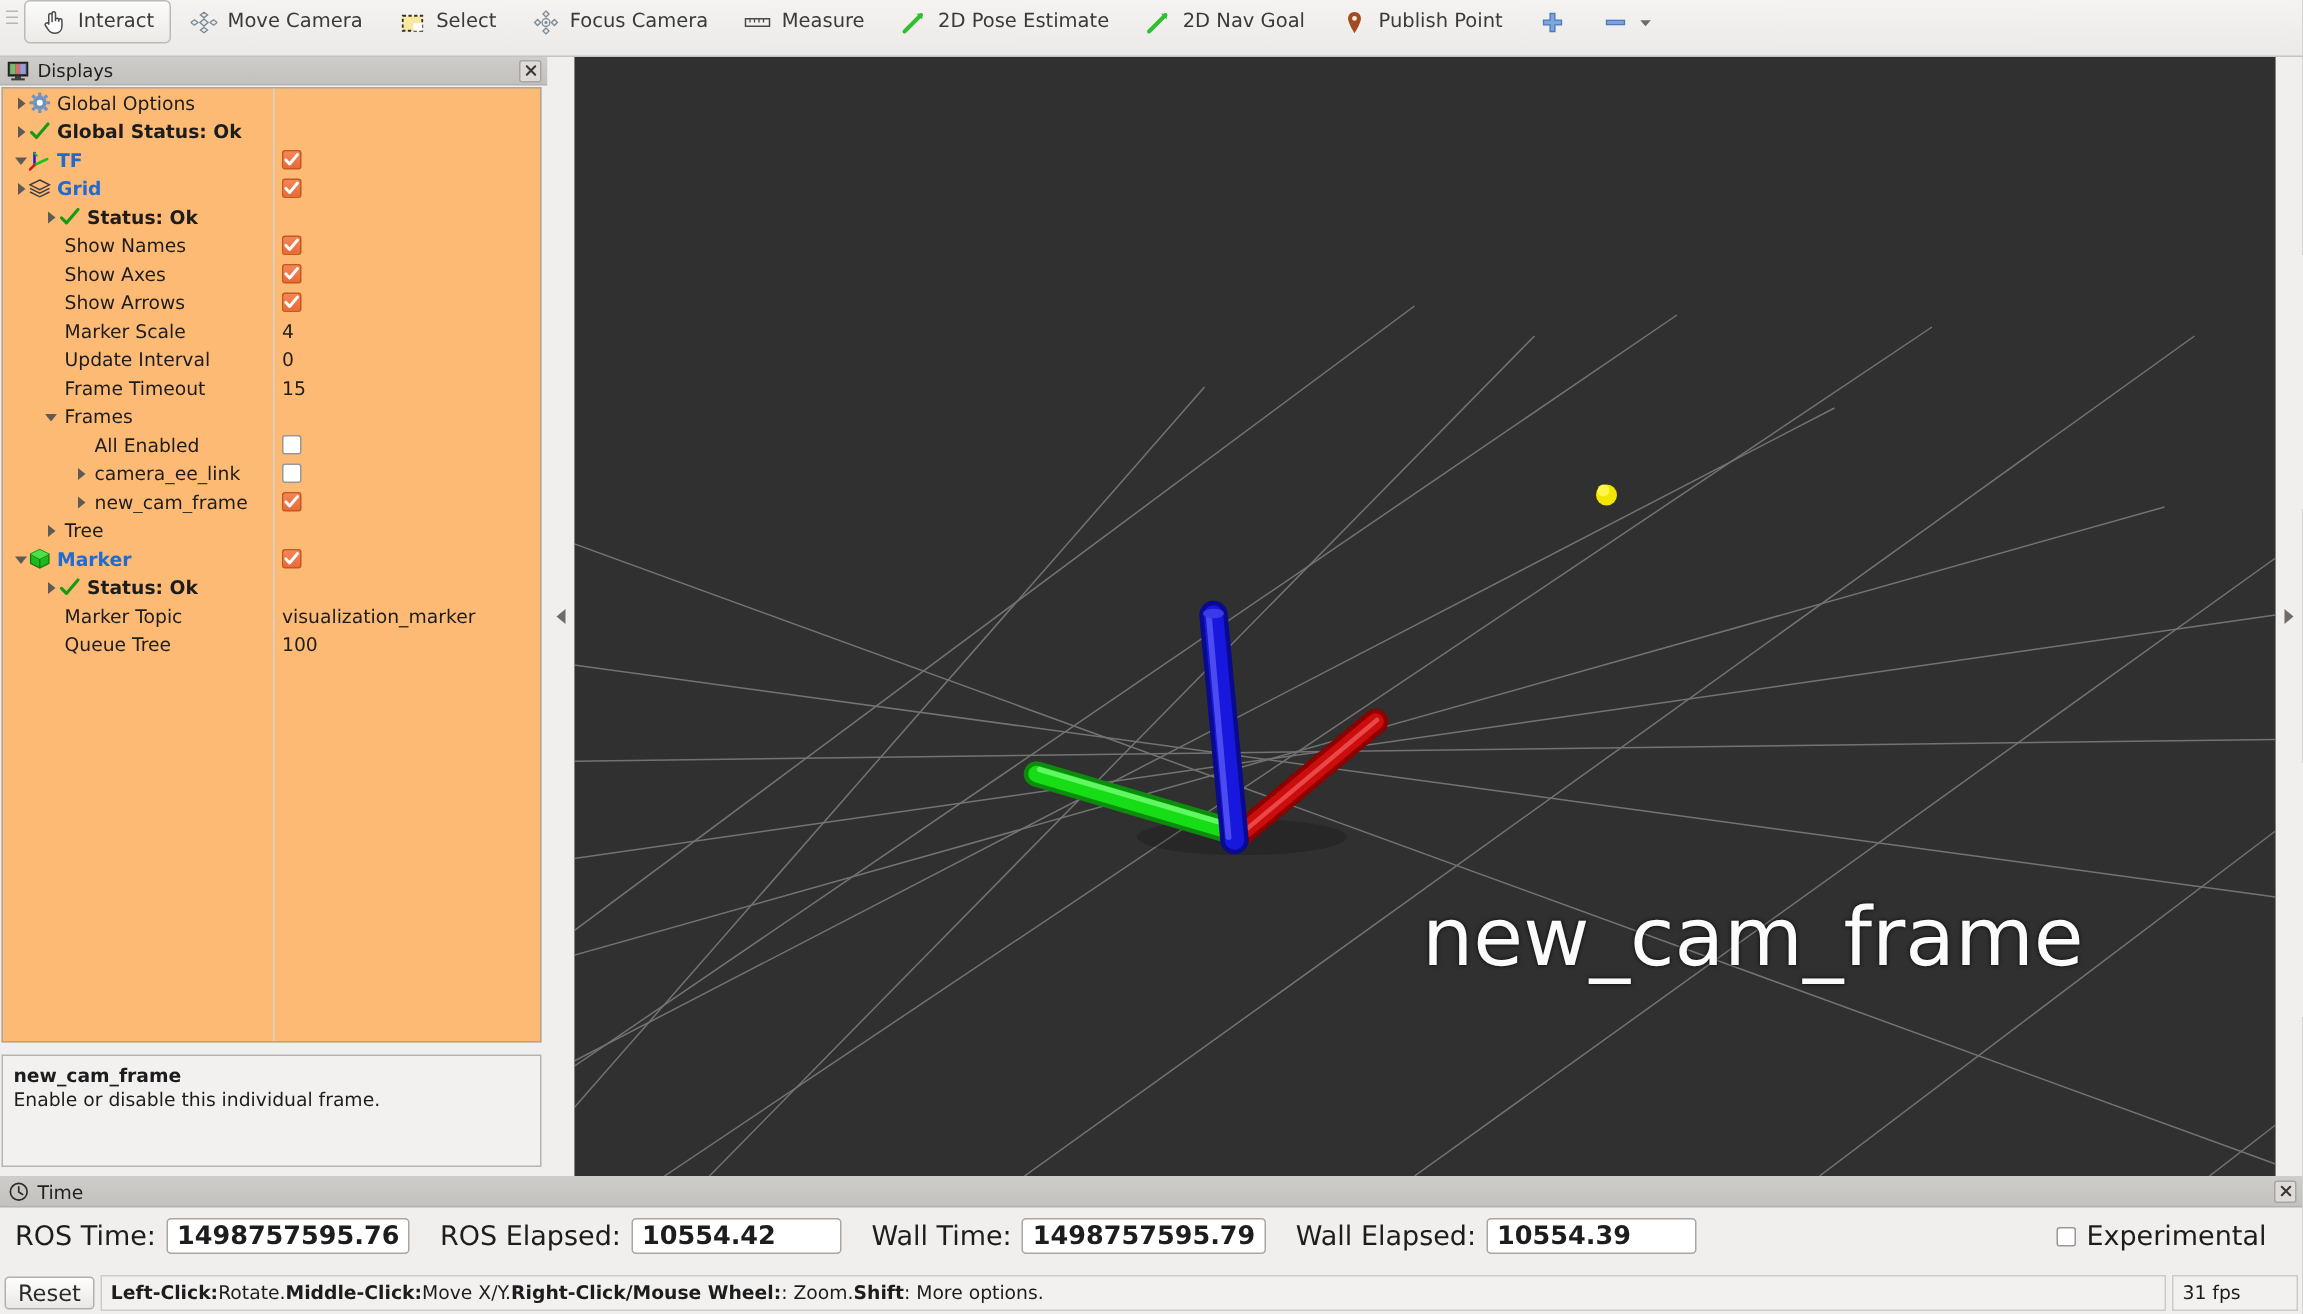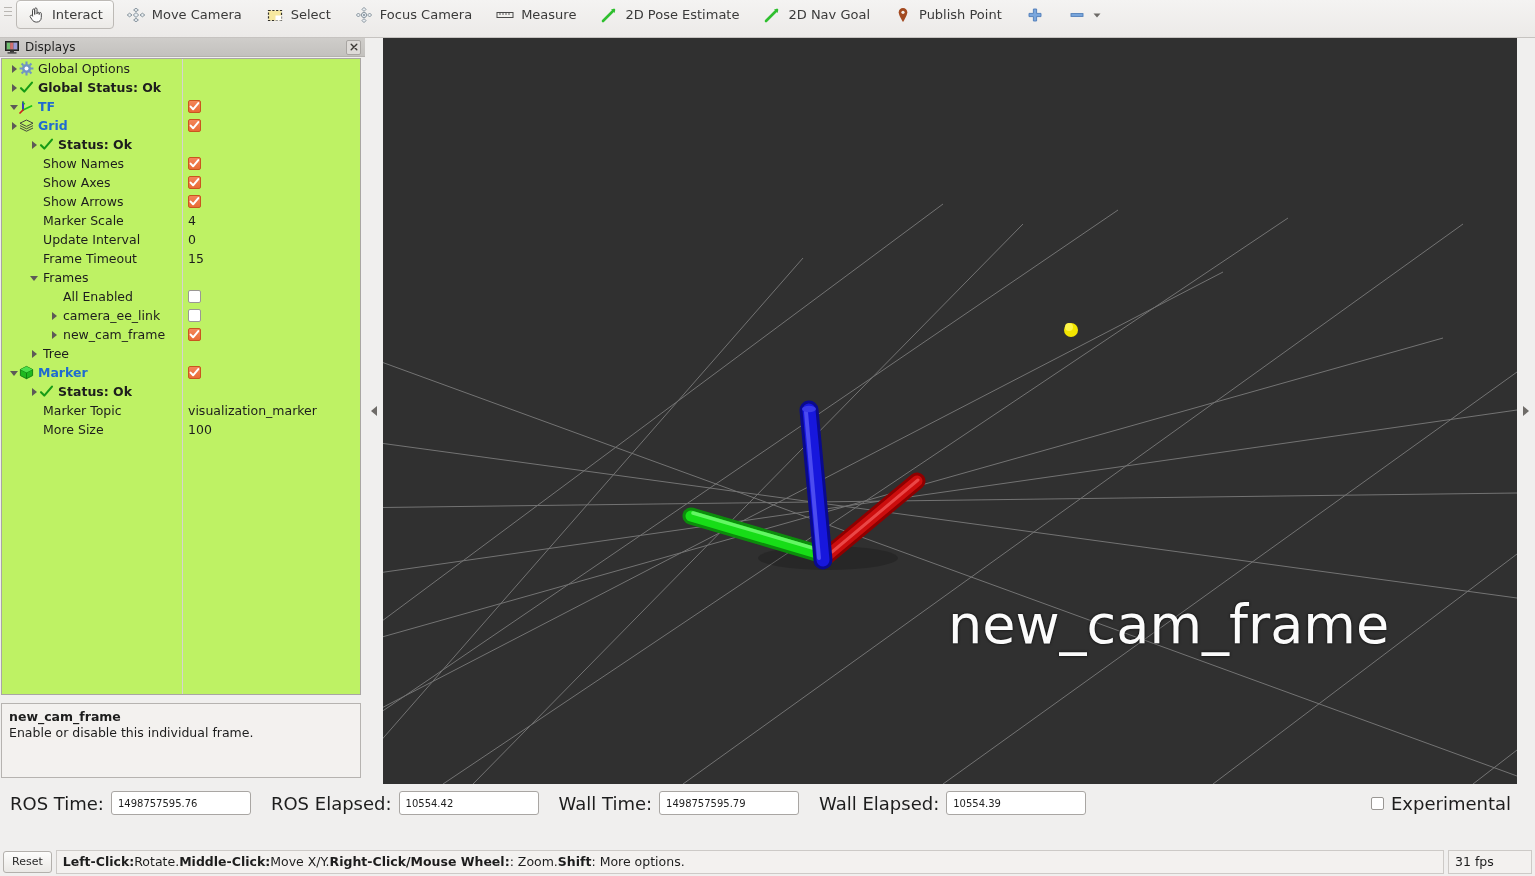--- a/index.html
+++ b/index.html
@@ -102,21 +102,21 @@
     border: 1px solid #a8a5a2;
     display:flex; align-items:center; justify-content:center;
     cursor: default;
   }
   .dock-close svg { display:block; }
 
   #tree-wrap {
     position: absolute;
     left: 1px; top: 20px;
     width: 360px; height: 637px;
-    background: #bef264;
+    background: #fdba74;
     border: 1px solid #a9a6a3;
     box-sizing: border-box;
     overflow: hidden;
   }
   #tree-col-div {
     position: absolute;
     left: 180px; top: 0;
     width: 1px; height: 100%;
     background: #d6d3d0;
   }
@@ -287,27 +287,28 @@
     padding: 0 10px;
     box-sizing: border-box;
     gap: 0;
   }
   .tf-label { font-size: 18px; color: #1d1d1d; margin-right: 7px; white-space: nowrap; }
   .tf-input {
     height: 24px;
     border: 1px solid #a9a6a3;
     border-radius: 3px;
     background: #ffffff;
-    font-size: 10px;
+    font-size: 17px;
     color: #1d1d1d;
     display: flex; align-items: center;
     padding: 0 6px;
     box-sizing: border-box;
     margin-right: 20px;
     min-width: 140px;
+    font-weight: bold;
   }
   #experimental-wrap {
     margin-left: auto;
     display: flex; align-items: center; gap: 7px;
     padding-right: 14px;
   }
   .xcbox {
     width: 13px; height: 13px;
     background: #ffffff;
     border: 1px solid #9a9794;
@@ -325,21 +326,21 @@
     padding: 0 3px;
     box-sizing: border-box;
     gap: 4px;
   }
   #reset-btn {
     height: 22px;
     padding: 0 8px;
     border: 1px solid #b3b0ac;
     border-radius: 3px;
     background: linear-gradient(#fdfdfc, #eae8e5);
-    font-size: 11px;
+    font-size: 15px;
     color: #2b2b2b;
     display: flex; align-items: center;
     box-sizing: border-box;
     cursor: default;
   }
   #status-msg {
     flex: 1;
     height: 24px;
     border: 1px solid #cdcac7;
     background: #f3f1ef;
@@ -651,21 +652,21 @@
             </div>
             <div class="trow" style="padding-left: 28px;">
               <span class="arrow"></span>
               <span class="ticon" style="width: 4px; flex-basis: 4px; margin-right: 0px;"></span>
               <span class="tlabel">Marker Topic</span>
               <span class="tvalue">visualization_marker</span>
             </div>
             <div class="trow" style="padding-left: 28px;">
               <span class="arrow"></span>
               <span class="ticon" style="width: 4px; flex-basis: 4px; margin-right: 0px;"></span>
-              <span class="tlabel">More Size</span>
+              <span class="tlabel">Queue Tree</span>
               <span class="tvalue">100</span>
             </div>
           </div>
       </div>
 
       <div id="helpbox">
         <div class="hb-title">new_cam_frame</div>
         <div>Enable or disable this individual frame.</div>
       </div>
     <div id="btnrow">
@@ -727,20 +728,33 @@
           <line x1="440" y1="522" x2="426" y2="372" stroke="#1717dd" stroke-width="13" stroke-linecap="round"></line>
           <line x1="436" y1="520" x2="423" y2="374" stroke="#4b4bf0" stroke-width="4" stroke-linecap="round"></line>
           <ellipse cx="426" cy="371" rx="7" ry="3.2" fill="#3a3ae8"></ellipse>
         </g>
       </svg>
       <div id="frame-label">new_cam_frame</div>
     </div>
   </div>
 
   <div id="time-dock">
+    <div id="time-title">
+      <svg width="13" height="13" viewBox="0 0 13 13">
+        <circle cx="6.5" cy="6.5" r="5.6" fill="none" stroke="#2d2a27" stroke-width="1.1"></circle>
+        <path d="M6.5 3.2V6.7l2.6 1.6" stroke="#2d2a27" stroke-width="1.1" fill="none" stroke-linecap="round"></path>
+      </svg>
+      <span class="t-label">Time</span>
+      <span class="spacer"></span>
+      <span class="dock-close">
+        <svg width="8" height="8" viewBox="0 0 8 8">
+            <path d="M1.2 1.2 6.8 6.8M6.8 1.2 1.2 6.8" stroke="#3b3835" stroke-width="1.4" stroke-linecap="round"></path>
+          </svg>
+      </span>
+    </div>
 
     <div id="time-fields">
       <span class="tf-label">ROS Time:</span>
       <span class="tf-input">1498757595.76</span>
       <span class="tf-label">ROS Elapsed:</span>
       <span class="tf-input">10554.42</span>
       <span class="tf-label">Wall Time:</span>
       <span class="tf-input">1498757595.79</span>
       <span class="tf-label">Wall Elapsed:</span>
       <span class="tf-input">10554.39</span>

